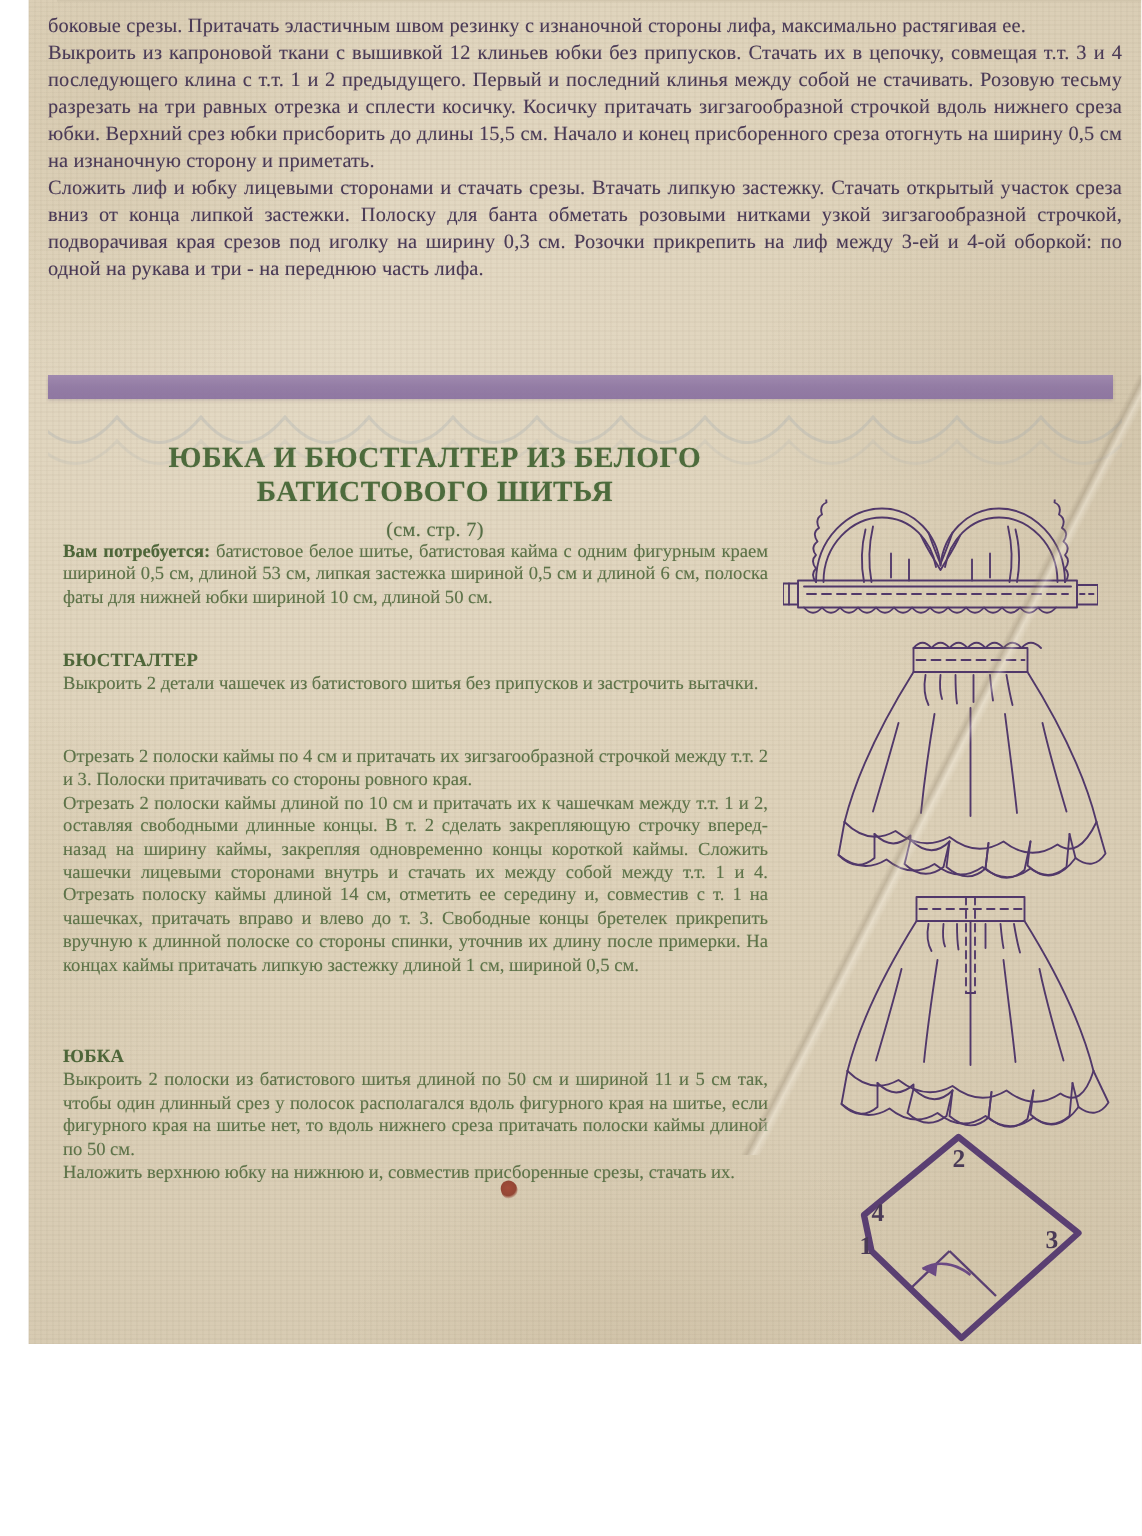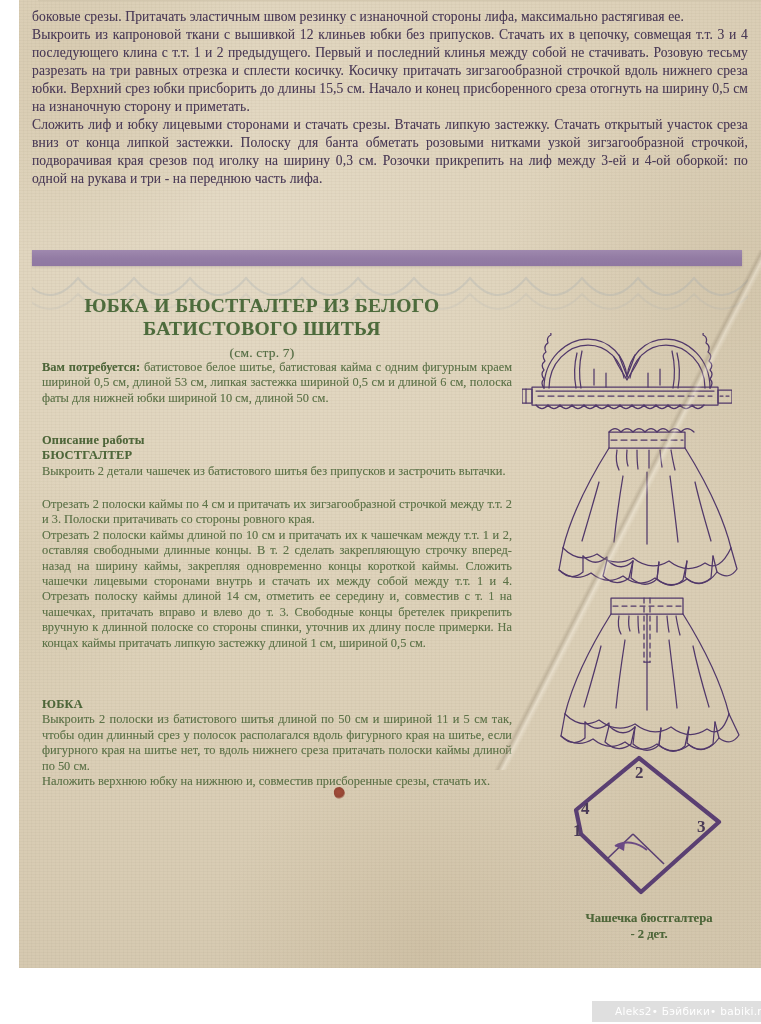--- a/index.html
+++ b/index.html
@@ -6,21 +6,21 @@
   html,body{margin:0;padding:0;background:#ffffff;}
   body{
     font-family:"Liberation Serif", serif;
     -webkit-font-smoothing:antialiased;
   }
 
   
   #page{
     position:relative;
     width:761px;
-    height:1024px;
+    height:896px;
     overflow:hidden;
     background:#f4f2ee;
   }
 
   
   #scan{
     position:absolute;
     left:19px; top:0px;
     width:742px; height:968px;
     overflow:hidden;
@@ -79,21 +79,21 @@
 
   
   #scallop-band{
     left:13px; top:268px; width:716px; height:60px;
     opacity:.30;
     pointer-events:none;
   }
 
   
   #headline{
-    left:8px; top:294px; width:470px;
+    left:36px; top:294px; width:470px;
     color:#4d6b3c;
     text-align:center;
     font-weight:bold;
     font-size:19.5px;
     line-height:23px;
     letter-spacing:.4px;
     text-shadow:0 0 .8px rgba(63,92,48,.4);
   }
   #headline .l2{display:block;}
   #see-page{
@@ -208,21 +208,20 @@
       <span>ЮБКА И БЮСТГАЛТЕР ИЗ БЕЛОГО</span>
       <span class="l2">БАТИСТОВОГО ШИТЬЯ</span>
       <span id="see-page">(см. стр. 7)</span>
     </div>
 
     <div class="layer green-col" id="need-block">
       <p><b>Вам потребуется:</b><span> батистовое белое шитье, батистовая кайма с одним фигурным краем шириной 0,5 см, длиной 53 см, липкая застежка шириной 0,5 см и длиной 6 см, полоска фаты для нижней юбки шириной 10 см, длиной 50 см.</span></p>
     </div>
 
     <div class="layer green-col" id="opis-block">
-      <p class="sect-head">Описание работы</p>
       <p class="sect-head">БЮСТГАЛТЕР</p>
       <p>Выкроить 2 детали чашечек из батистового шитья без припусков и застрочить вытачки.</p>
     </div>
 
     <div class="layer green-col" id="bra-block">
       <p>Отрезать 2 полоски каймы по 4 см и притачать их зигзагообразной строчкой между т.т. 2 и 3. Полоски притачивать со стороны ровного края.</p>
       <p>Отрезать 2 полоски каймы длиной по 10 см и притачать их к чашечкам между т.т. 1 и 2, оставляя свободными длинные концы. В т. 2 сделать закрепляющую строчку вперед-назад на ширину каймы, закрепляя одновременно концы короткой каймы. Сложить чашечки лицевыми сторонами внутрь и стачать их между собой между т.т. 1 и 4. Отрезать полоску каймы длиной 14 см, отметить ее середину и, совместив с т. 1 на чашечках, притачать вправо и влево до т. 3. Свободные концы бретелек прикрепить вручную к длинной полоске со стороны спинки, уточнив их длину после примерки. На концах каймы притачать липкую застежку длиной 1 см, шириной 0,5 см.</p>
     </div>
 
     <div class="layer green-col" id="skirt-block">

